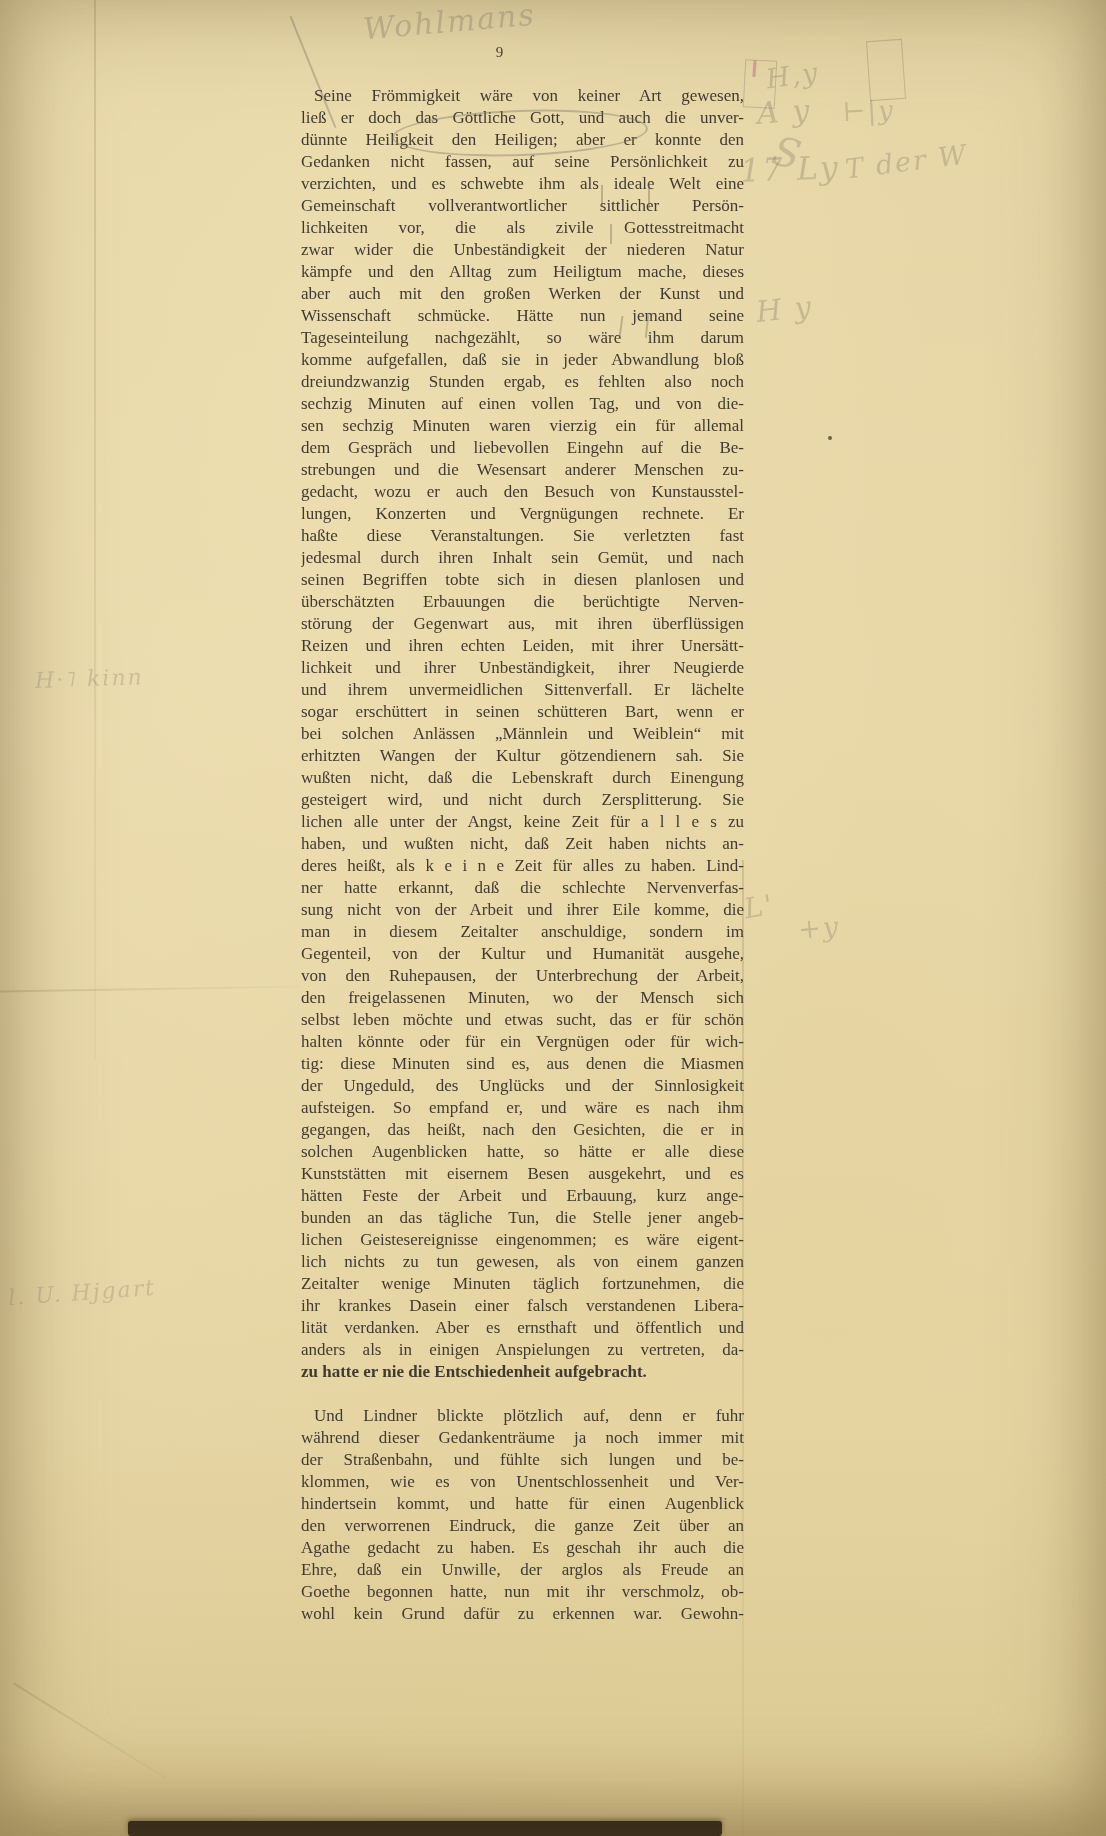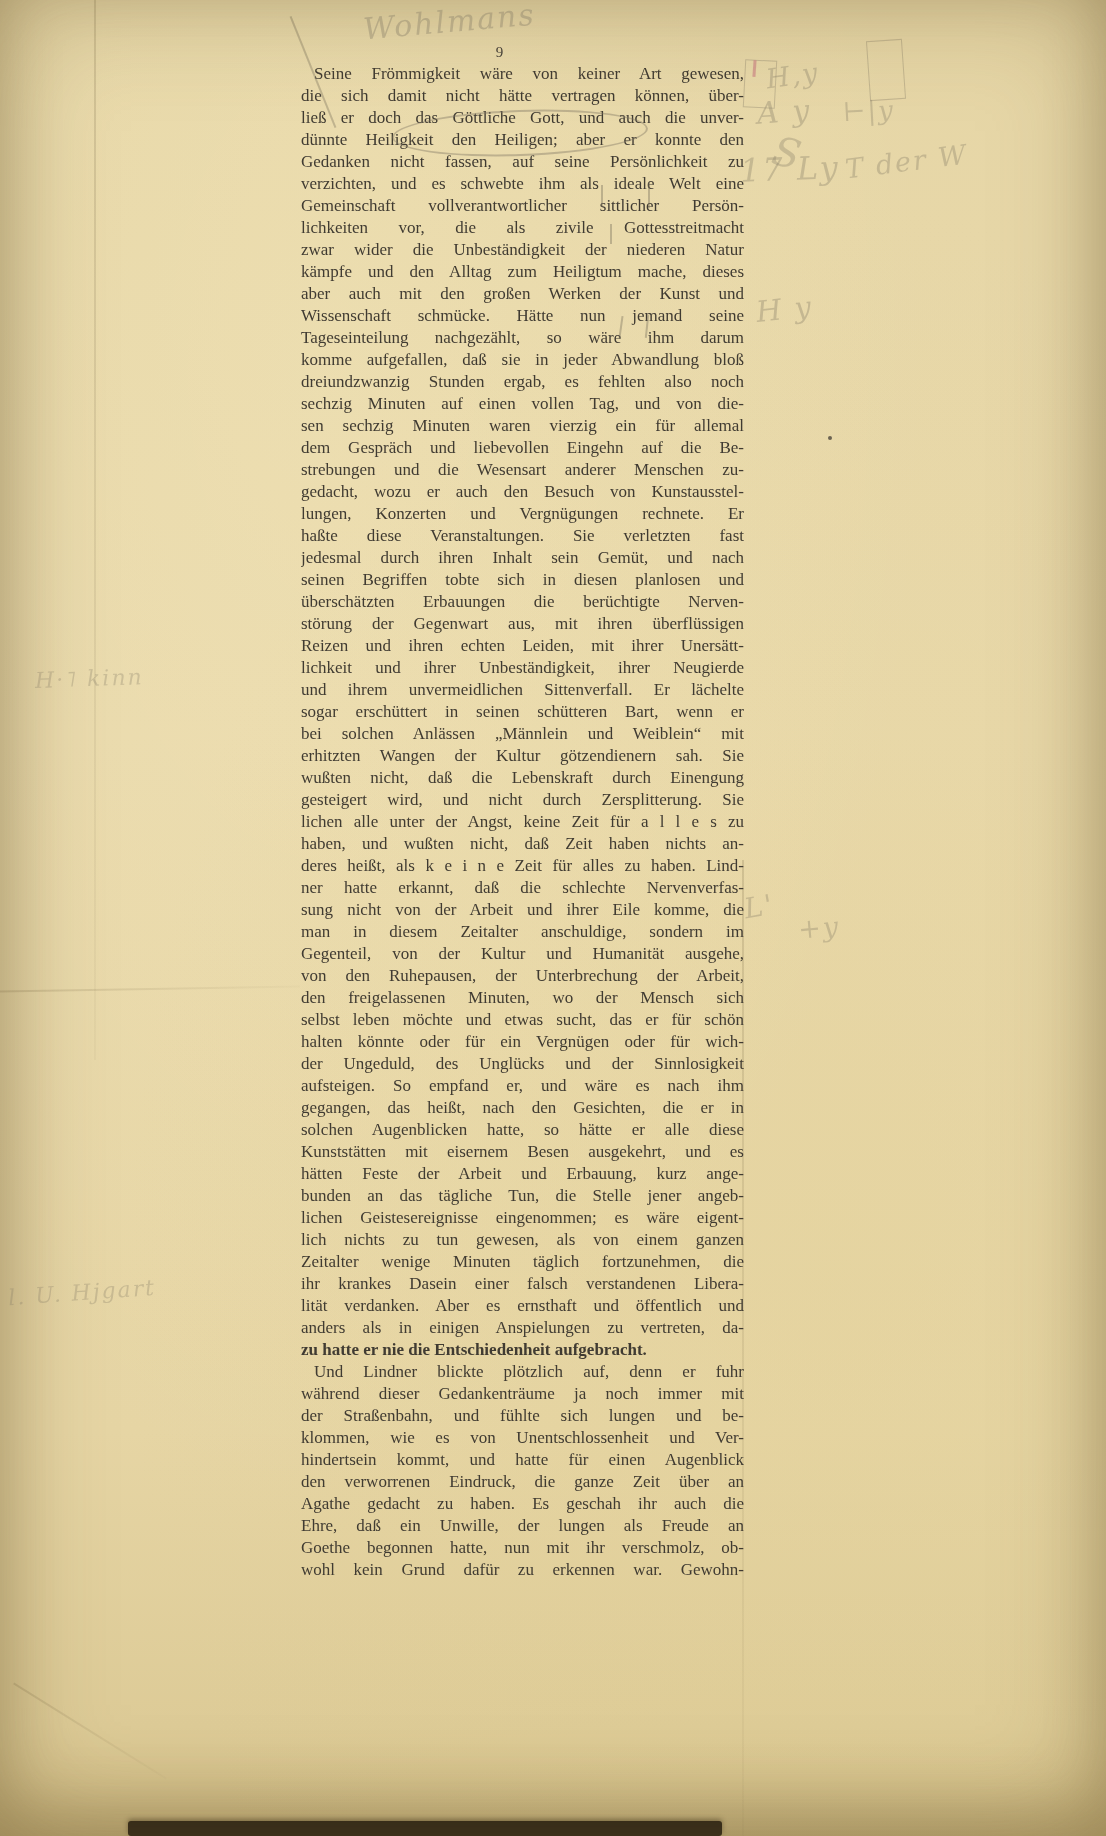--- a/index.html
+++ b/index.html
@@ -12,21 +12,21 @@
     font-family:"Liberation Serif", serif;
   }
   .vignette{position:absolute;inset:0;pointer-events:none;
     box-shadow:inset 0 0 110px rgba(110,90,45,.38), inset 0 -26px 60px rgba(95,75,35,.28);}
   .pagenum{position:absolute;left:300px;top:44px;width:400px;text-align:center;
     font-size:15px;color:#46413a;letter-spacing:1px;}
   .textblock{position:absolute;left:301px;top:63px;width:443px;color:#403b32;
     font-size:17px;}
   .line{height:22px;line-height:22px;text-align:justify;text-align-last:justify;
     overflow:hidden;}
-  .line.indent{padding-left:13px;}
+  .line.indent{padding-left:13px;margin-top:22px;}
   .line.nojust{text-align-last:left;font-weight:bold;}
   
   .hw{position:absolute;font-family:"DejaVu Serif", serif;font-style:italic;
     color:#857c66;white-space:nowrap;pointer-events:none;letter-spacing:2px;}
   
   .pencil{position:absolute;pointer-events:none;}
   .ellipse{border:2px solid rgba(128,120,100,.42);border-radius:50%;}
   .pbox{border:1.5px solid rgba(128,120,100,.35);}
   .vstroke{width:2px;background:rgba(120,112,93,.40);}
   .crease-v{width:2px;background:linear-gradient(180deg,rgba(118,103,68,.22),rgba(118,103,68,.05));}
@@ -43,21 +43,20 @@
 
   <div class="pencil crease-v" style="left:94px;top:0;height:1060px;"></div>
   <div class="pencil crease-v" style="left:742px;top:860px;height:976px;"></div>
   <div class="pencil crease-h" style="left:0;top:988px;width:300px;transform:rotate(-1deg);"></div>
   <div class="pencil crease-h" style="left:0;top:1730px;width:180px;transform:rotate(32deg);"></div>
 
   <div class="pagenum">9</div>
 
   <div class="textblock">
       <div class="line indent">Seine Frömmigkeit wäre von keiner Art gewesen,</div>
-      <div class="line">die sich damit nicht hätte vertragen können, über-</div>
       <div class="line">ließ er doch das Göttliche Gott, und auch die unver-</div>
       <div class="line">dünnte Heiligkeit den Heiligen; aber er konnte den</div>
       <div class="line">Gedanken nicht fassen, auf seine Persönlichkeit zu</div>
       <div class="line">verzichten, und es schwebte ihm als ideale Welt eine</div>
       <div class="line">Gemeinschaft vollverantwortlicher sittlicher Persön-</div>
       <div class="line">lichkeiten vor, die als zivile Gottesstreitmacht</div>
       <div class="line">zwar wider die Unbeständigkeit der niederen Natur</div>
       <div class="line">kämpfe und den Alltag zum Heiligtum mache, dieses</div>
       <div class="line">aber auch mit den großen Werken der Kunst und</div>
       <div class="line">Wissenschaft schmücke. Hätte nun jemand seine</div>
@@ -87,20 +86,21 @@
       <div class="line">haben, und wußten nicht, daß Zeit haben nichts an-</div>
       <div class="line">deres heißt, als k e i n e Zeit für alles zu haben. Lind-</div>
       <div class="line">ner hatte erkannt, daß die schlechte Nervenverfas-</div>
       <div class="line">sung nicht von der Arbeit und ihrer Eile komme, die</div>
       <div class="line">man in diesem Zeitalter anschuldige, sondern im</div>
       <div class="line">Gegenteil, von der Kultur und Humanität ausgehe,</div>
       <div class="line">von den Ruhepausen, der Unterbrechung der Arbeit,</div>
       <div class="line">den freigelassenen Minuten, wo der Mensch sich</div>
       <div class="line">selbst leben möchte und etwas sucht, das er für schön</div>
       <div class="line">halten könnte oder für ein Vergnügen oder für wich-</div>
+      <div class="line">tig: diese Minuten sind es, aus denen die Miasmen</div>
       <div class="line">der Ungeduld, des Unglücks und der Sinnlosigkeit</div>
       <div class="line">aufsteigen. So empfand er, und wäre es nach ihm</div>
       <div class="line">gegangen, das heißt, nach den Gesichten, die er in</div>
       <div class="line">solchen Augenblicken hatte, so hätte er alle diese</div>
       <div class="line">Kunststätten mit eisernem Besen ausgekehrt, und es</div>
       <div class="line">hätten Feste der Arbeit und Erbauung, kurz ange-</div>
       <div class="line">bunden an das tägliche Tun, die Stelle jener angeb-</div>
       <div class="line">lichen Geistesereignisse eingenommen; es wäre eigent-</div>
       <div class="line">lich nichts zu tun gewesen, als von einem ganzen</div>
       <div class="line">Zeitalter wenige Minuten täglich fortzunehmen, die</div>
@@ -108,21 +108,21 @@
       <div class="line">lität verdanken. Aber es ernsthaft und öffentlich und</div>
       <div class="line">anders als in einigen Anspielungen zu vertreten, da-</div>
       <div class="line nojust">zu hatte er nie die Entschiedenheit aufgebracht.</div>
       <div class="line indent">Und Lindner blickte plötzlich auf, denn er fuhr</div>
       <div class="line">während dieser Gedankenträume ja noch immer mit</div>
       <div class="line">der Straßenbahn, und fühlte sich lungen und be-</div>
       <div class="line">klommen, wie es von Unentschlossenheit und Ver-</div>
       <div class="line">hindertsein kommt, und hatte für einen Augenblick</div>
       <div class="line">den verworrenen Eindruck, die ganze Zeit über an</div>
       <div class="line">Agathe gedacht zu haben. Es geschah ihr auch die</div>
-      <div class="line">Ehre, daß ein Unwille, der lungen als Freude an</div>
+      <div class="line">Ehre, daß ein Unwille, der arglos als Freude an</div>
       <div class="line">Goethe begonnen hatte, nun mit ihr verschmolz, ob-</div>
       <div class="line">wohl kein Grund dafür zu erkennen war. Gewohn-</div>
     </div>
 
   <div class="pencil" style="left:312px;top:12px;width:2px;height:120px;background:rgba(115,105,85,.35);transform:rotate(-22deg);"></div>
   <div class="pencil ellipse" style="left:392px;top:110px;width:252px;height:42px;transform:rotate(-2deg);"></div>
   <div class="pencil pbox" style="left:744px;top:60px;width:30px;height:46px;transform:rotate(3deg);"></div>
   <div class="pencil pbox" style="left:868px;top:40px;width:34px;height:58px;transform:rotate(-4deg);"></div>
   <div class="pencil vstroke" style="left:601px;top:185px;height:22px;"></div>
   <div class="pencil vstroke" style="left:648px;top:182px;height:26px;"></div>

